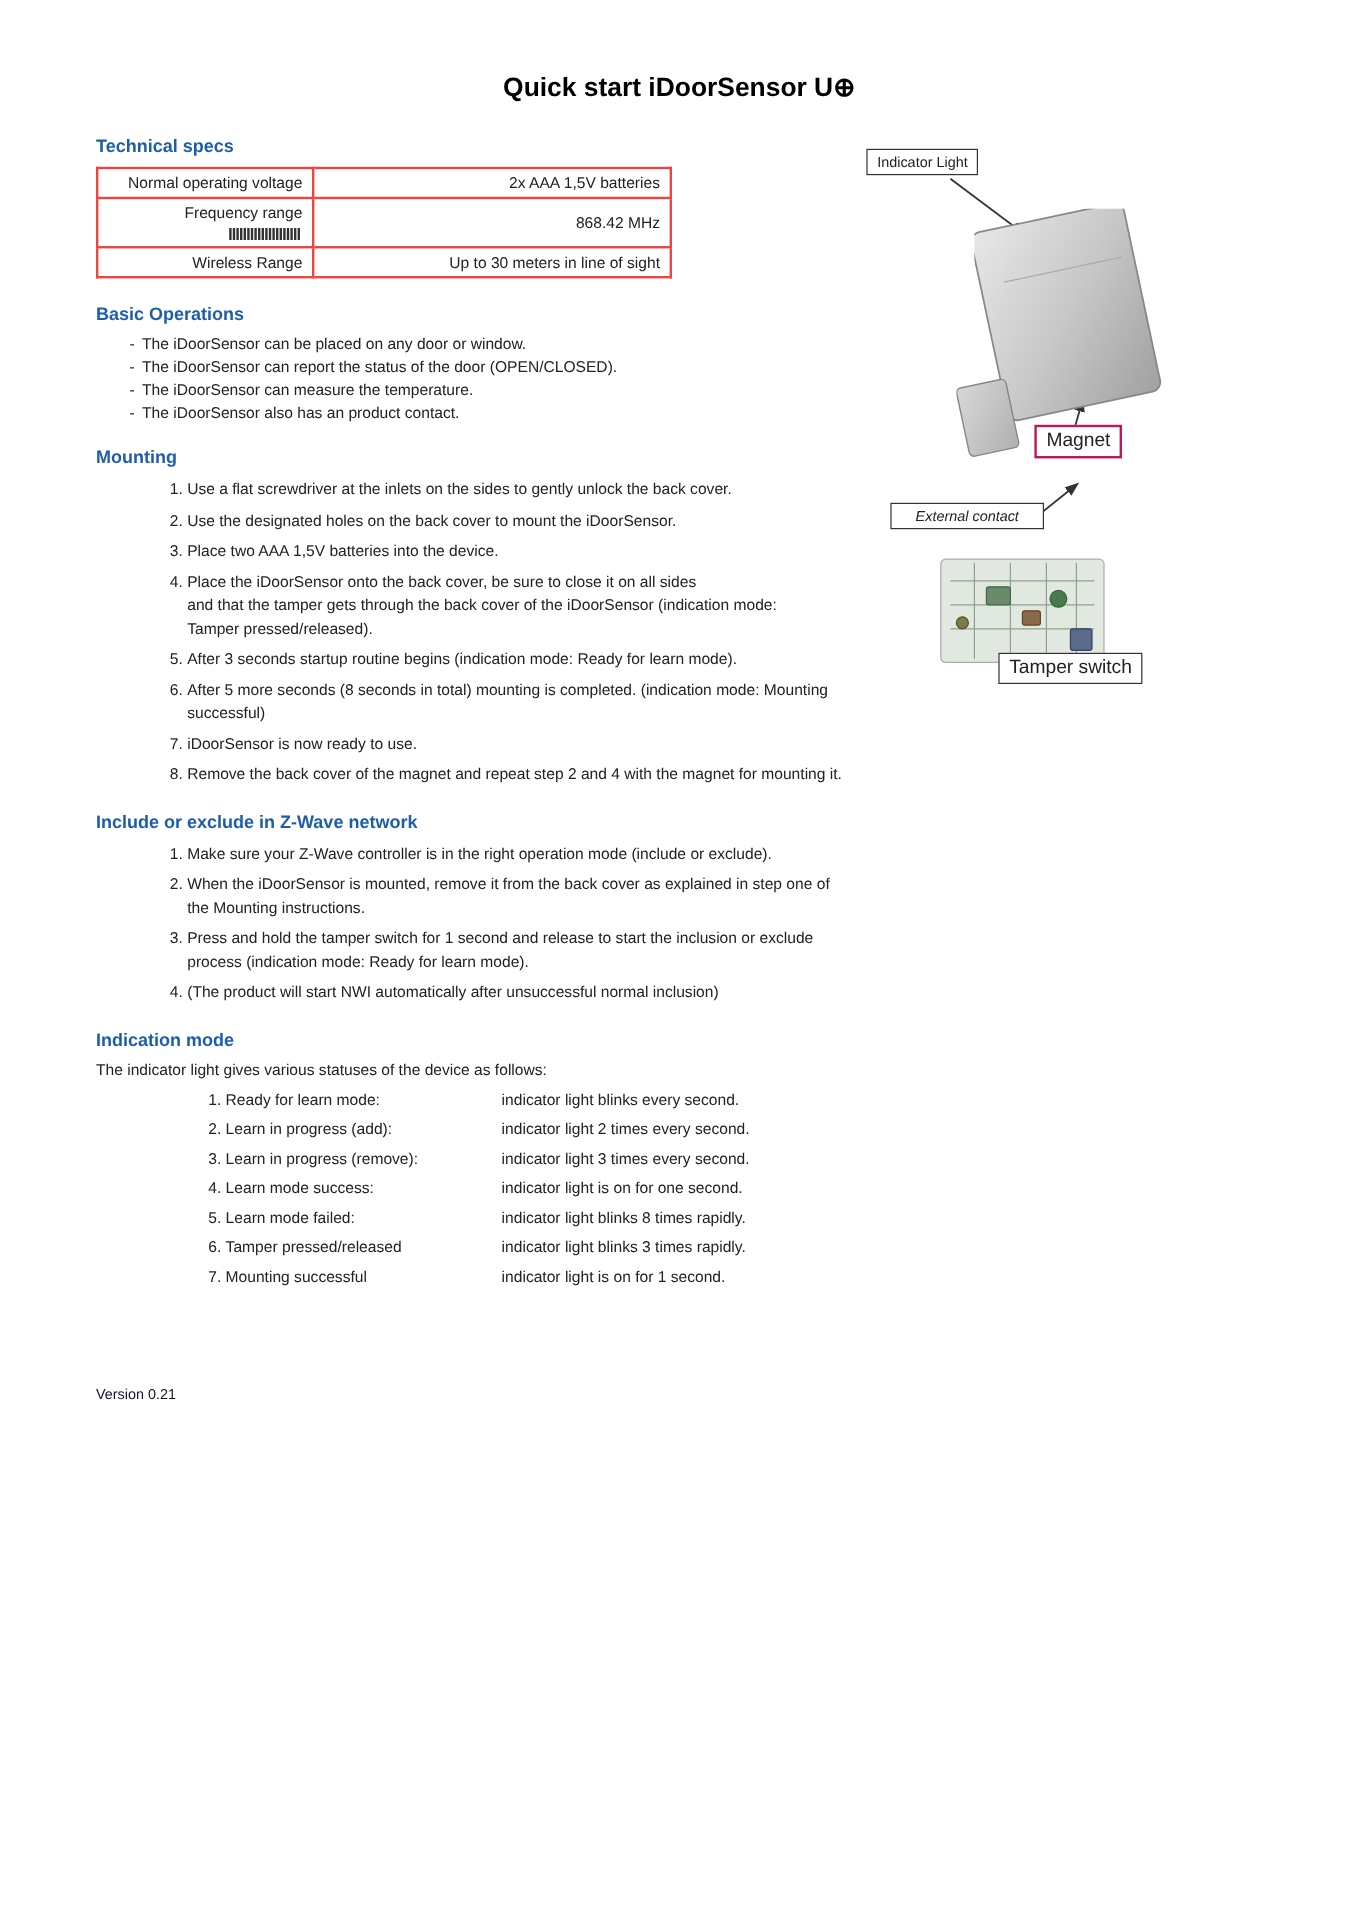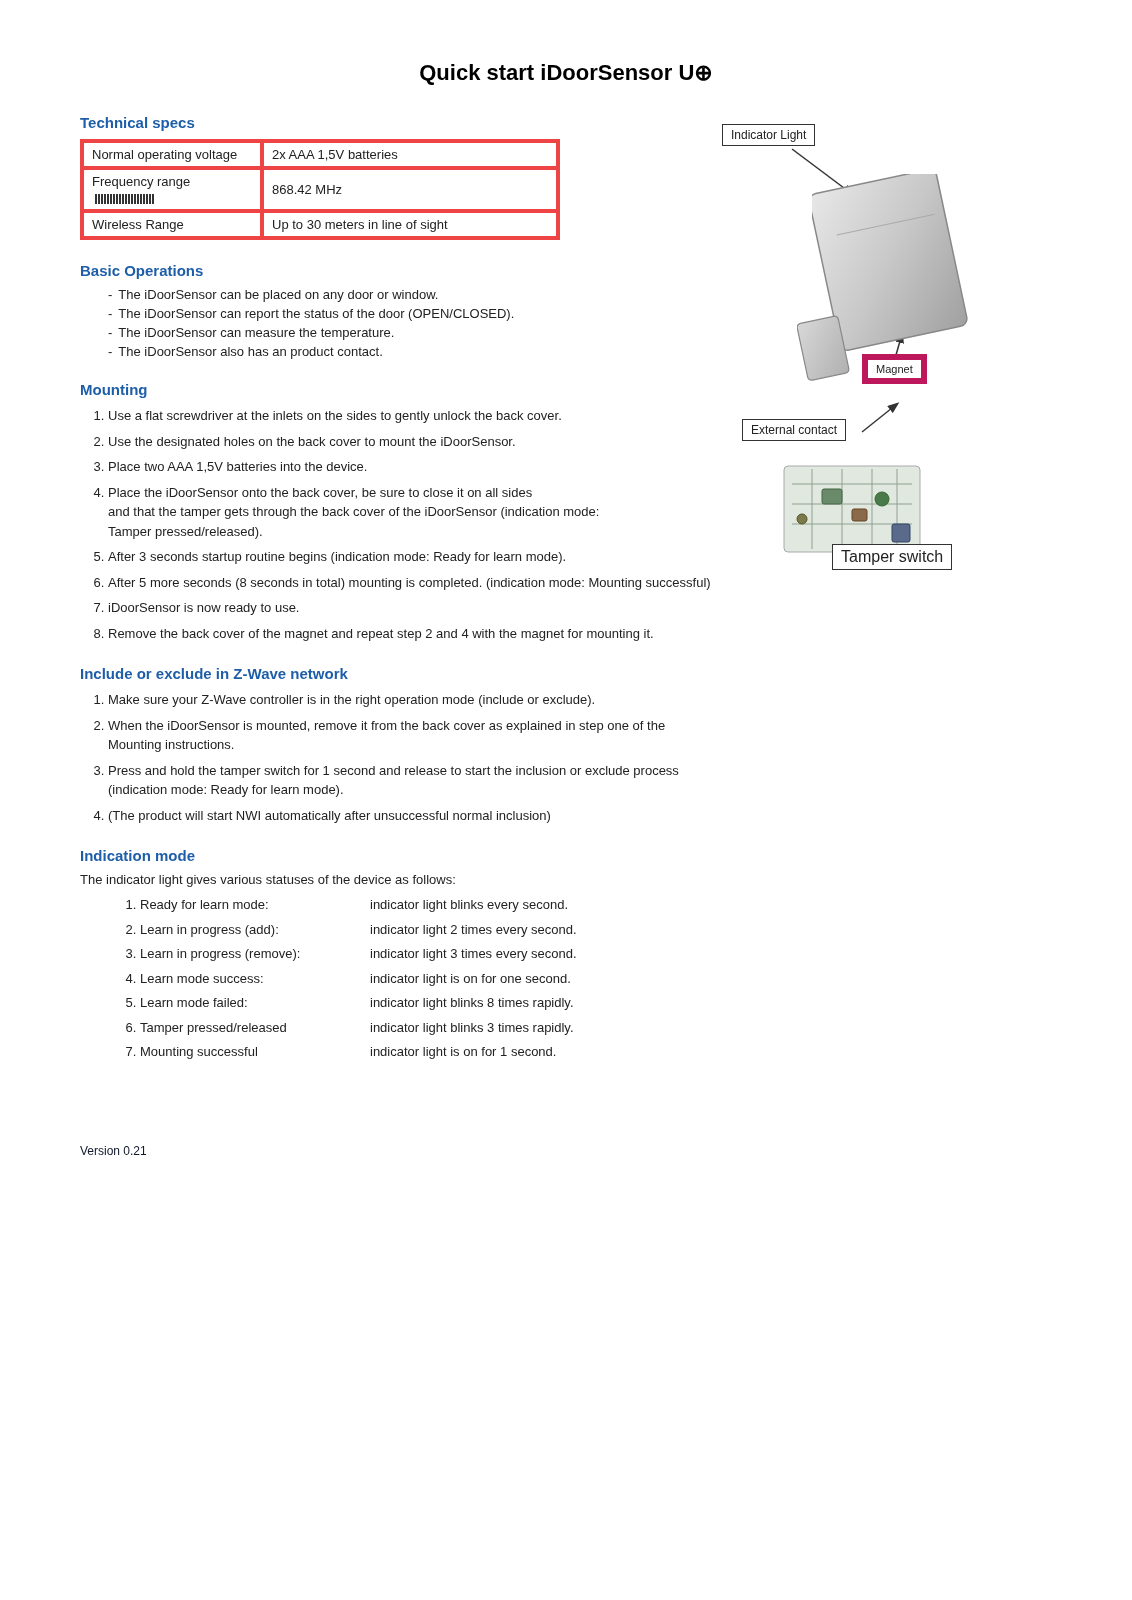--- a/index.html
+++ b/index.html
@@ -40,22 +40,23 @@
     }
     
     .specs-table {
       border-collapse: collapse;
       width: 100%;
       max-width: 480px;
       margin-bottom: 22px;
       font-size: 13px;
     }
     .specs-table td {
-      border: 4px solid #ef4444;
+      border: 2px solid #ef4444;
       padding: 4px 8px;
+      text-align: right;
     }
     .specs-table td:first-child {
       width: 180px;
     }
     
     .basic-ops {
       margin-bottom: 22px;
     }
     .basic-ops ul {
       list-style: none;
@@ -72,20 +73,21 @@
     
     .section {
       margin-bottom: 22px;
     }
     .section ol {
       padding-left: 28px;
     }
     .section ol li {
       margin-bottom: 6px;
       line-height: 1.5;
+      margin-left: 48px;
     }
     .diagram-image {
       position: relative;
       width: 320px;
       height: 580px;
     }
     
     .indication-table {
       margin-top: 8px;
       padding-left: 40px;
@@ -284,35 +286,35 @@
           <defs>
             <linearGradient id="deviceGrad" x1="0%" y1="0%" x2="100%" y2="100%">
               <stop offset="0%" style="stop-color:#e8e8e8"></stop>
               <stop offset="50%" style="stop-color:#c8c8c8"></stop>
               <stop offset="100%" style="stop-color:#a0a0a0"></stop>
             </linearGradient>
           </defs>
         </svg>
       </div>
 
-      <div style="position:absolute; top:240px; left:150px; border:6px solid #be185d; padding:3px 8px; font-size:11px; background:#fff; white-space:nowrap;text-align:center;">Magnet</div>
+      <div style="position:absolute; top:240px; left:150px; border:2px solid #be185d; padding:3px 8px; font-size:16px; background:#fff; white-space:nowrap;text-align:center;">Magnet</div>
 
       <div style="position:absolute; top:200px; left:85px; width:55px; height:70px;">
         <svg width="55" height="70">
           <rect x="5" y="5" width="42" height="58" rx="4" fill="url(#magnetGrad)" stroke="#888" stroke-width="1.2" transform="rotate(-12,27,34)"></rect>
           <defs>
             <linearGradient id="magnetGrad" x1="0%" y1="0%" x2="100%" y2="100%">
               <stop offset="0%" style="stop-color:#d8d8d8"></stop>
               <stop offset="100%" style="stop-color:#b0b0b0"></stop>
             </linearGradient>
           </defs>
         </svg>
       </div>
 
-      <div style="position:absolute; top:305px; left:30px; border:1px solid #333; padding:3px 8px; font-size:12px; background:#fff; white-space:nowrap;">External contact</div>
+      <div style="position:absolute; top:305px; left:30px; border:1px solid #333; padding:3px 20px; font-size:12px; background:#fff; white-space:nowrap;font-style:italic;">External contact</div>
 
       <div style="position:absolute; top:350px; left:70px; width:140px; height:90px;">
         <svg width="140" height="90">
           <rect x="2" y="2" width="136" height="86" rx="4" fill="#e0e8e0" stroke="#aaa" stroke-width="1"></rect>
 
           <line x1="10" y1="20" x2="130" y2="20" stroke="#90a090" stroke-width="1"></line>
           <line x1="10" y1="40" x2="130" y2="40" stroke="#90a090" stroke-width="1"></line>
           <line x1="10" y1="60" x2="130" y2="60" stroke="#90a090" stroke-width="1"></line>
           <line x1="30" y1="5" x2="30" y2="85" stroke="#90a090" stroke-width="1"></line>
           <line x1="60" y1="5" x2="60" y2="85" stroke="#90a090" stroke-width="1"></line>

